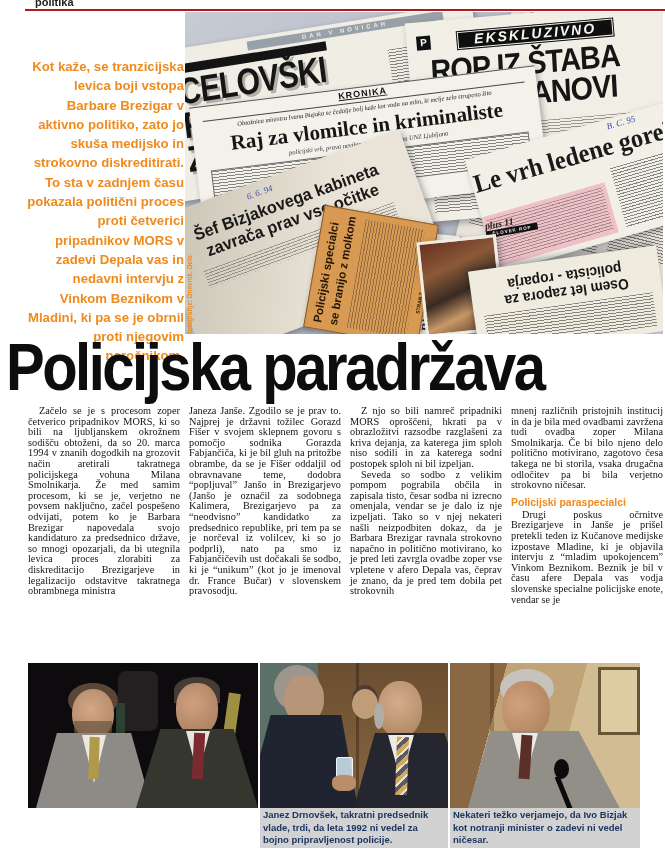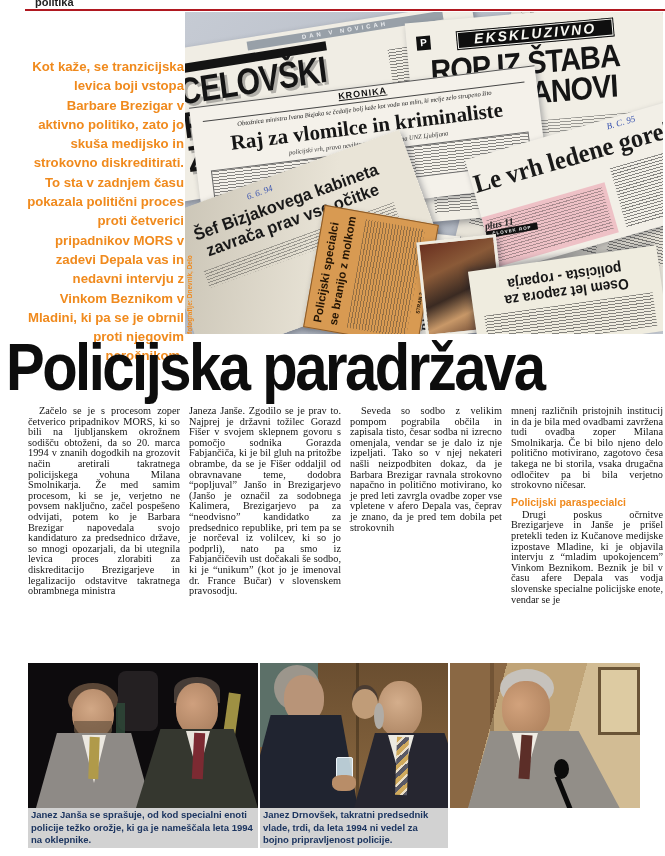--- a/index.html
+++ b/index.html
@@ -148,20 +148,21 @@
 
   <div id="headline">Policijska paradržava</div>
 
   <div class="col" style="left:28px;">
     <p class="ind">Začelo se je s procesom zoper četverico pripadnikov MORS, ki so bili na ljubljanskem okrožnem sodišču obtoženi, da so 20. marca 1994 v znanih dogodkih na grozovit način aretirali takratnega policijskega vohuna Milana Smolnikarja. Že med samim procesom, ki se je, verjetno ne povsem naključno, začel pospešeno odvijati, potem ko je Barbara Brezigar napovedala svojo kandidaturo za predsednico države, so mnogi opozarjali, da bi utegnila levica proces zlorabiti za diskreditacijo Brezigarjeve in legalizacijo odstavitve takratnega obrambnega ministra</p>
   </div>
   <div class="col" style="left:189px;">
     <p>Janeza Janše. Zgodilo se je prav to. Najprej je državni tožilec Gorazd Fišer v svojem sklepnem govoru s pomočjo sodnika Gorazda Fabjančiča, ki je bil gluh na pritožbe obrambe, da se je Fišer oddaljil od obravnavane teme, dodobra “popljuval” Janšo in Brezigarjevo (Janšo je označil za sodobnega Kalimera, Brezigarjevo pa za “neodvisno” kandidatko za predsednico republike, pri tem pa se je norčeval iz volilcev, ki so jo podprli), nato pa smo iz Fabjančičevih ust dočakali še sodbo, ki je “unikum” (kot jo je imenoval dr. France Bučar) v slovenskem pravosodju.</p>
   </div>
   <div class="col" style="left:350px;">
+    <p class="ind">Z njo so bili namreč pripadniki MORS oproščeni, hkrati pa v obrazložitvi razsodbe razglašeni za kriva dejanja, za katerega jim sploh niso sodili in za katerega sodni postopek sploh ni bil izpeljan.</p>
     <p class="ind">Seveda so sodbo z velikim pompom pograbila občila in zapisala tisto, česar sodba ni izrecno omenjala, vendar se je dalo iz nje izpeljati. Tako so v njej nekateri našli neizpodbiten dokaz, da je Barbara Brezigar ravnala strokovno napačno in politično motivirano, ko je pred leti zavrgla ovadbe zoper vse vpletene v afero Depala vas, čeprav je znano, da je pred tem dobila pet strokovnih</p>
   </div>
   <div class="col" style="left:511px;">
     <p>mnenj različnih pristojnih institucij in da je bila med ovadbami zavržena tudi ovadba zoper Milana Smolnikarja. Če bi bilo njeno delo politično motivirano, zagotovo česa takega ne bi storila, vsaka drugačna odločitev pa bi bila verjetno strokovno ničesar.</p>
     <p id="subhead">Policijski paraspecialci</p>
     <p class="ind">Drugi poskus očrnitve Brezigarjeve in Janše je prišel pretekli teden iz Kučanove medijske izpostave Mladine, ki je objavila intervju z “mladim upokojencem” Vinkom Beznikom. Beznik je bil v času afere Depala vas vodja slovenske specialne policijske enote, vendar se je</p>
   </div>
 
   <div class="photo" style="left:28px;width:230px;background:#0d0b0d;">
     <div class="abs" style="left:90px;top:8px;width:40px;height:60px;background:#2a2628;border-radius:8px;opacity:.8;"></div>
@@ -174,47 +175,47 @@
     <div class="abs" style="left:8px;top:70px;width:116px;height:75px;background:#8e8a86;clip-path:polygon(18% 0,82% 0,100% 100%,0 100%);"></div>
     <div class="abs" style="left:54px;top:72px;width:24px;height:48px;background:#ece8e0;clip-path:polygon(0 0,100% 0,50% 100%);"></div>
     <div class="abs" style="left:61px;top:74px;width:10px;height:42px;background:#b09a4a;transform:rotate(2deg);"></div>
 
     <div class="abs" style="left:146px;top:14px;width:46px;height:26px;background:#463c36;border-radius:50% 50% 0 0;"></div>
     <div class="abs" style="left:148px;top:20px;width:42px;height:52px;border-radius:46%;background:radial-gradient(circle at 40% 40%,#cfa07e,#a37a5a);"></div>
     <div class="abs" style="left:108px;top:66px;width:122px;height:79px;background:#35372f;clip-path:polygon(20% 0,80% 0,100% 100%,0 100%);"></div>
     <div class="abs" style="left:158px;top:68px;width:24px;height:44px;background:#e8e4dc;clip-path:polygon(0 0,100% 0,50% 100%);"></div>
     <div class="abs" style="left:165px;top:70px;width:11px;height:46px;background:#7c2a32;transform:rotate(3deg);"></div>
   </div>
-  <div class="caption" style="left:28px;width:230px;">Janez Janša se sprašuje, od kod specialni enoti policije težko orožje, ki ga je nameščala leta 1994 na oklepnike.</div>
 
   <div class="photo" style="left:260px;width:188px;background:linear-gradient(180deg,#6a4e30,#8a6840);">
     <div class="abs" style="left:0;top:0;width:58px;height:84px;background:#5c7068;"></div>
     <div class="abs" style="left:96px;top:0;width:3px;height:145px;background:rgba(30,20,10,.35);"></div>
     <div class="abs" style="left:92px;top:26px;width:26px;height:30px;border-radius:50%;background:#c09c78;box-shadow:0 -4px 0 #4a3c32;"></div>
 
     <div class="abs" style="left:14px;top:2px;width:46px;height:46px;border-radius:50%;background:#9c968c;"></div>
     <div class="abs" style="left:24px;top:12px;width:40px;height:48px;border-radius:46%;background:#b89478;"></div>
     <div class="abs" style="left:-14px;top:52px;width:112px;height:93px;background:#202430;clip-path:polygon(22% 0,85% 0,100% 100%,0 100%);"></div>
     <div class="abs" style="left:76px;top:94px;width:15px;height:24px;background:rgba(212,232,240,.85);border:1px solid #eef4f8;border-radius:2px;"></div>
     <div class="abs" style="left:72px;top:112px;width:24px;height:16px;border-radius:40%;background:#b88d68;"></div>
 
     <div class="abs" style="left:118px;top:18px;width:44px;height:56px;border-radius:46%;background:radial-gradient(circle at 45% 38%,#d4ae8c,#a8805e);"></div>
     <div class="abs" style="left:114px;top:40px;width:10px;height:26px;background:#b0aca6;border-radius:50%;"></div>
     <div class="abs" style="left:94px;top:70px;width:116px;height:75px;background:#262630;clip-path:polygon(18% 0,78% 0,100% 100%,0 100%);"></div>
     <div class="abs" style="left:128px;top:72px;width:26px;height:46px;background:#eceae2;clip-path:polygon(0 0,100% 0,50% 100%);"></div>
     <div class="abs" style="left:136px;top:74px;width:12px;height:58px;transform:rotate(2deg);background:repeating-linear-gradient(135deg,#d0aa5c 0 4px,#ece0c8 4px 6px,#5a5a66 6px 10px);"></div>
   </div>
-  <div class="caption" style="left:260px;width:188px;">Janez Drnovšek, takratni predsednik vlade, trdi, da leta 1994 ni vedel za bojno pripravljenost policije.</div>
+  <div class="caption" style="left:260px;width:188px;">Janez Drnovšek, takratni predsednik vlade, trdi, da leta 1992 ni vedel za bojno pripravljenost policije.</div>
 
   <div class="photo" style="left:450px;width:190px;background:linear-gradient(105deg,#8a6844 0 25%,#c0a478 25% 60%,#d2bc94 60%);">
     <div class="abs" style="left:148px;top:4px;width:36px;height:62px;border:3px solid #6a5436;background:#ddcba2;"></div>
     <div class="abs" style="left:40px;top:0;width:4px;height:70px;background:rgba(60,40,20,.3);"></div>
 
     <div class="abs" style="left:50px;top:6px;width:54px;height:38px;border-radius:50%;background:#c6c2bc;"></div>
     <div class="abs" style="left:52px;top:18px;width:48px;height:56px;border-radius:46%;background:radial-gradient(circle at 35% 42%,#d2a27c,#a87c58);"></div>
     <div class="abs" style="left:18px;top:68px;width:158px;height:77px;background:#928e88;clip-path:polygon(14% 0,70% 0,96% 100%,0 100%);"></div>
     <div class="abs" style="left:62px;top:70px;width:26px;height:46px;background:#f0ece4;clip-path:polygon(0 0,100% 0,50% 100%);"></div>
     <div class="abs" style="left:70px;top:72px;width:11px;height:44px;background:#5c2e28;transform:rotate(4deg);"></div>
     <div class="abs" style="left:104px;top:96px;width:15px;height:20px;border-radius:50%;background:#0c0c0c;"></div>
     <div class="abs" style="left:112px;top:112px;width:5px;height:40px;background:#0a0a0a;transform:rotate(-22deg);"></div>
   </div>
+  <div class="caption" style="left:450px;width:190px;">Nekateri težko verjamejo, da Ivo Bizjak kot notranji minister o zadevi ni vedel ničesar.</div>
 
 </div>
 
 </body></html>

